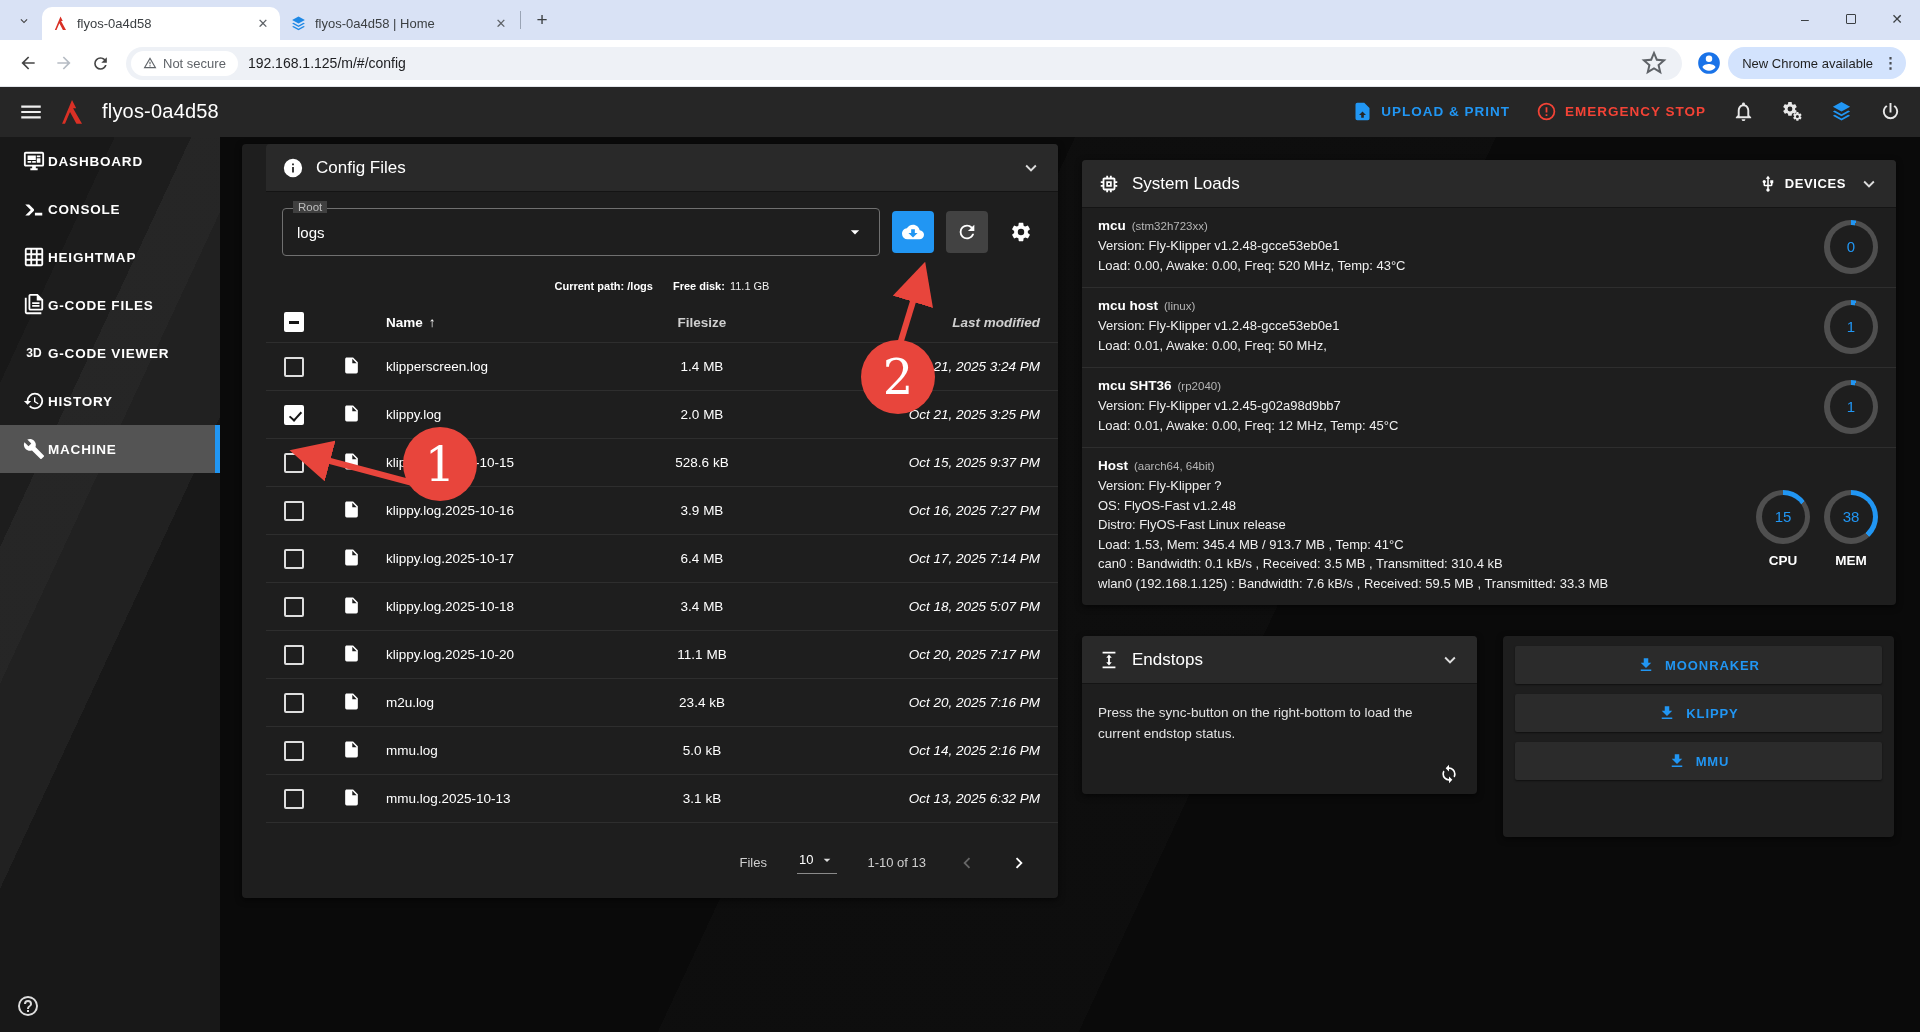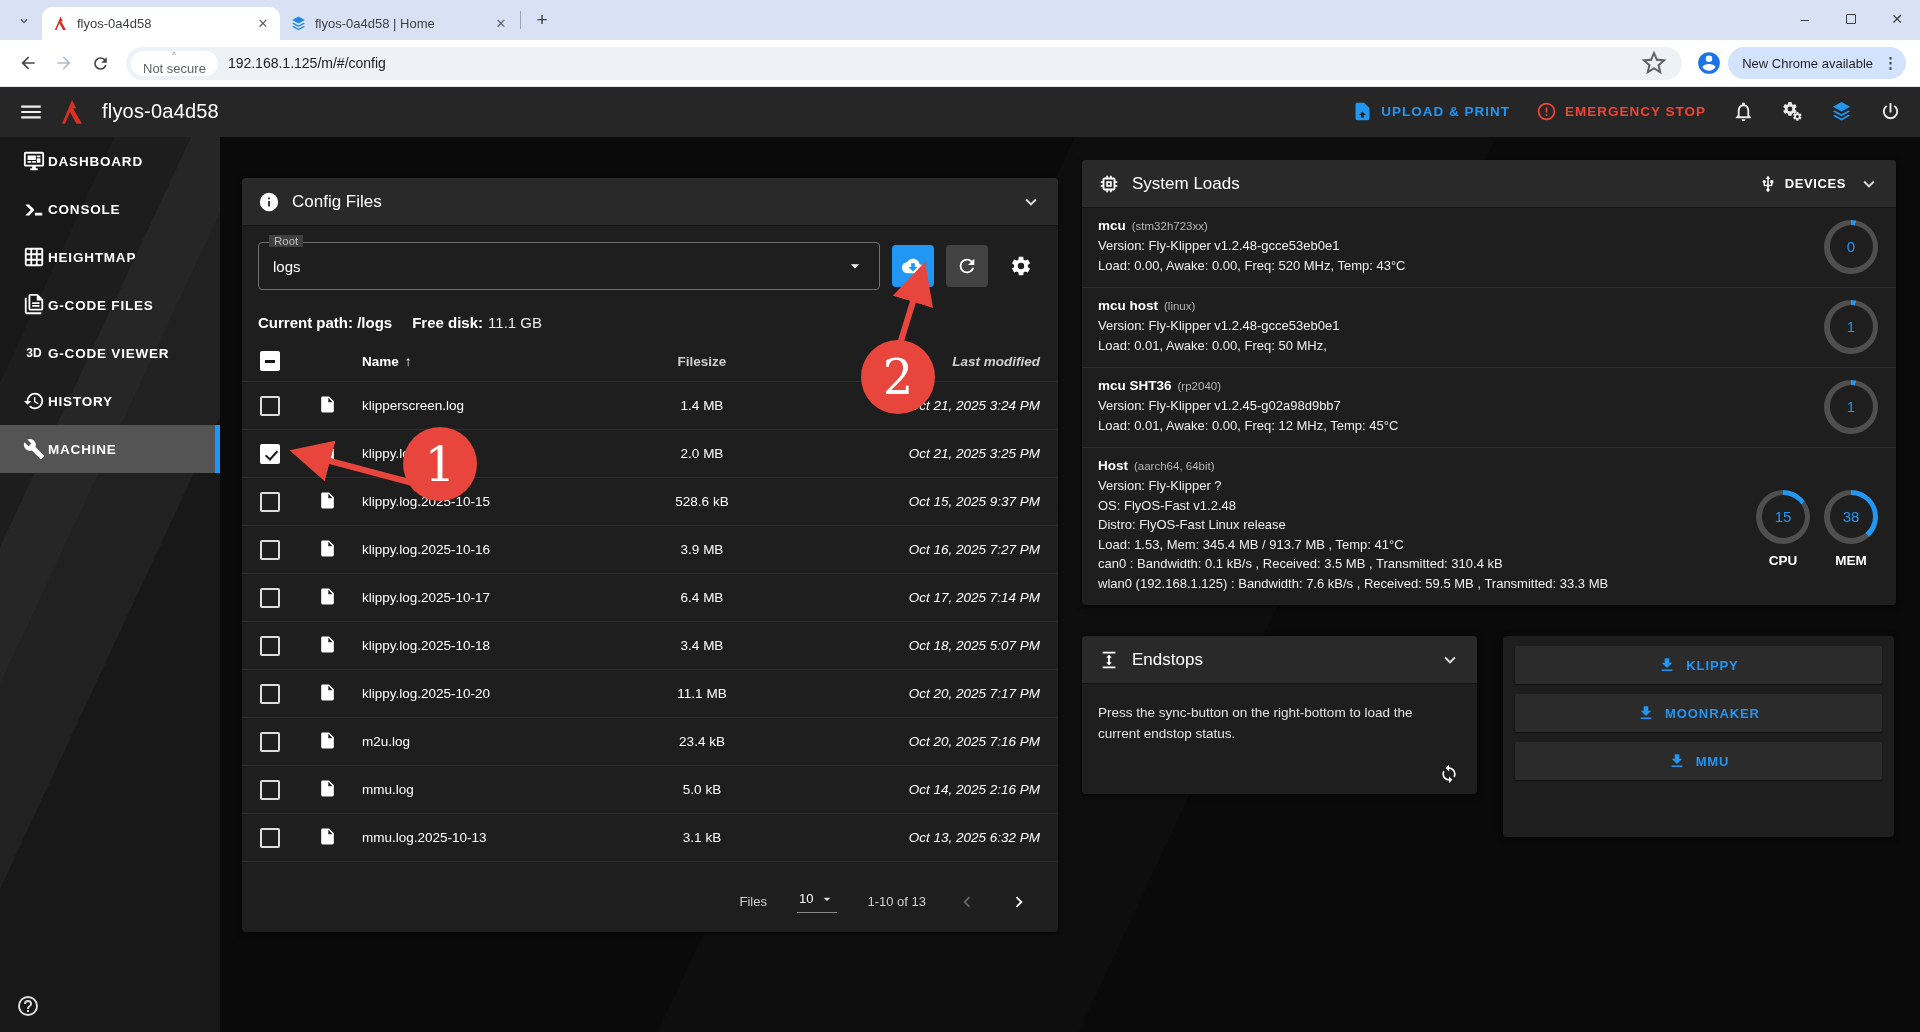--- a/index.html
+++ b/index.html
@@ -18,21 +18,21 @@
   .tab-divider { width:1px; height:18px; background:#9aa4b5; margin:0 2px 11px; }
   .new-tab { width:26px; height:26px; margin:0 0 7px 6px; display:flex; align-items:center; justify-content:center; color:#3c4043; font-size:19px; }
   .win-controls { position:absolute; right:0; top:0; height:38px; display:flex; }
   .win-btn { width:46px; height:38px; display:flex; align-items:center; justify-content:center; color:#3c4043; font-size:14px; }
   .restore-box { width:10px; height:10px; border:1.3px solid #3c4043; border-radius:1px; }
 
   .toolbar { height:46px; background:#ffffff; display:flex; align-items:center; padding:0 10px; box-shadow:0 1px 0 #e2e5ea; position:relative; z-index:2; }
   .nav-ic { width:30px; height:30px; display:flex; align-items:center; justify-content:center; margin:0 3px; color:#444; }
   .nav-ic.disabled { color:#b6bcc4; }
   .urlbar { flex:1; height:33px; background:#eef1f6; border-radius:17px; display:flex; align-items:center; padding:0 10px 0 5px; margin:0 8px; }
-  .notsecure { background:#fff; border-radius:14px; height:25px; display:flex; align-items:center; gap:6px; padding:0 12px; color:#5f6368; font-size:13px;flex-direction:column; }
+  .notsecure { background:#fff; border-radius:14px; height:25px; display:flex; align-items:center; gap:6px; padding:0 12px; color:#5f6368; font-size:13px; }
   .url-text { color:#202124; font-size:14px; margin-left:10px; flex:1; }
   .profile-ic { width:26px; height:26px; margin:0 6px; color:#1a73e8; }
   .update-pill { background:#d3e3fd; border-radius:16px; height:32px; display:flex; align-items:center; gap:10px; padding:0 8px 0 14px; font-size:13px; color:#1f1f1f; margin-right:4px; }
   .update-pill .dots { color:#474b50; font-size:15px; font-weight:700; letter-spacing:0; }
 
   
   .appheader { height:51px; background:#262626; display:flex; align-items:center; padding:0 18px; gap:14px; }
   .burger { color:#eee; width:26px; height:26px; }
   .brand-logo { width:28px; height:28px; }
   .app-title { color:#fff; font-size:20px; letter-spacing:.2px; margin-left:2px; }
@@ -67,32 +67,32 @@
   .app-main { position:absolute; left:220px; top:0; width:1700px; height:895px; }
 
   .panel { position:absolute; background:#1e1e1e; border-radius:4px; box-shadow:0 2px 6px rgba(0,0,0,.6); }
   .panel-hd { height:48px; background:#292929; border-radius:4px 4px 0 0; display:flex; align-items:center; padding:0 16px; gap:12px; border-bottom:1px solid #141414; }
   .panel-hd .p-icon { width:22px; height:22px; color:#fff; flex:none; }
   .panel-hd .p-title { color:#fff; font-size:17px; }
   .panel-hd .p-spacer { flex:1; }
   .chev { width:22px; height:22px; color:#ddd; }
 
   
-  #config-panel { left:22px; top:41px; width:816px; height:754px; }
+  #config-panel { left:22px; top:7px; width:816px; height:754px;padding-left:24px; }
   .cf-toolbar { display:flex; gap:12px; padding:16px 16px 0; align-items:center; }
   .root-field { position:relative; flex:1; height:48px; border:1px solid #707070; border-radius:4px; display:flex; align-items:center; padding:0 14px; }
   .root-field .rf-label { position:absolute; top:-8px; left:10px; background:#404040; padding:0 5px; font-size:11.5px; color:#bdbdbd; }
   .root-field .rf-value { color:#fff; font-size:15px; flex:1; }
   .root-field .rf-caret { color:#fff; width:20px; height:20px; }
   .sq-btn { width:42px; height:42px; border-radius:4px; display:flex; align-items:center; justify-content:center; flex:none; }
   .sq-btn.blue { background:#2196f3; color:#fff; }
   .sq-btn.gray { background:#424242; color:#fff; }
   .sq-btn.plain { background:transparent; color:#fff; }
   .sq-btn svg { width:22px; height:22px; }
-  .cf-pathrow { display:flex; justify-content:flex-start; padding:24px 16px 10px; font-size:15px; color:#fff;gap:20px; }
+  .cf-pathrow { display:flex; justify-content:center; padding:24px 16px 10px; font-size:11px; color:#fff;gap:20px; }
   .cf-pathrow b { font-weight:700; }
   .freedisk span.val { font-weight:400; color:#eee; margin-left:5px; }
 
   .ftable { width:100%; }
   .frow { display:grid; grid-template-columns:58px 44px 1fr 180px 250px; align-items:center; height:48px; border-top:1px solid #2e2e2e; padding:0 16px 0 18px; }
   .frow.head { height:40px; border-top:none; color:#cfcfcf; font-size:12.5px; font-weight:700; }
   .frow .c-size { text-align:center; color:#fff; font-size:13.5px; }
   .frow .c-date { text-align:right; color:#fff; font-size:13.5px; padding-right:2px;font-style:italic; }
   .frow.head .c-size { color:#cfcfcf; }
   .frow.head .c-date { color:#cfcfcf; }
@@ -664,28 +664,28 @@
           </span>
         </div>
       </section>
 
       <section class="panel" id="logs-panel">
         <div id="log-buttons">
   <div class="log-btn">
     <svg viewBox="0 0 24 24">
                 <path fill="currentColor" d="M5,20H19V18H5M19,9H15V3H9V9H5L12,16L19,9Z"></path>
               </svg>
-    <span class="lb-label">KLIPPY</span>
+    <span class="lb-label">MOONRAKER</span>
   </div>
 
   <div class="log-btn">
     <svg viewBox="0 0 24 24">
                 <path fill="currentColor" d="M5,20H19V18H5M19,9H15V3H9V9H5L12,16L19,9Z"></path>
               </svg>
-    <span class="lb-label">MOONRAKER</span>
+    <span class="lb-label">KLIPPY</span>
   </div>
 
   <div class="log-btn">
     <svg viewBox="0 0 24 24">
                 <path fill="currentColor" d="M5,20H19V18H5M19,9H15V3H9V9H5L12,16L19,9Z"></path>
               </svg>
     <span class="lb-label">MMU</span>
   </div>
 </div>
       </section>

